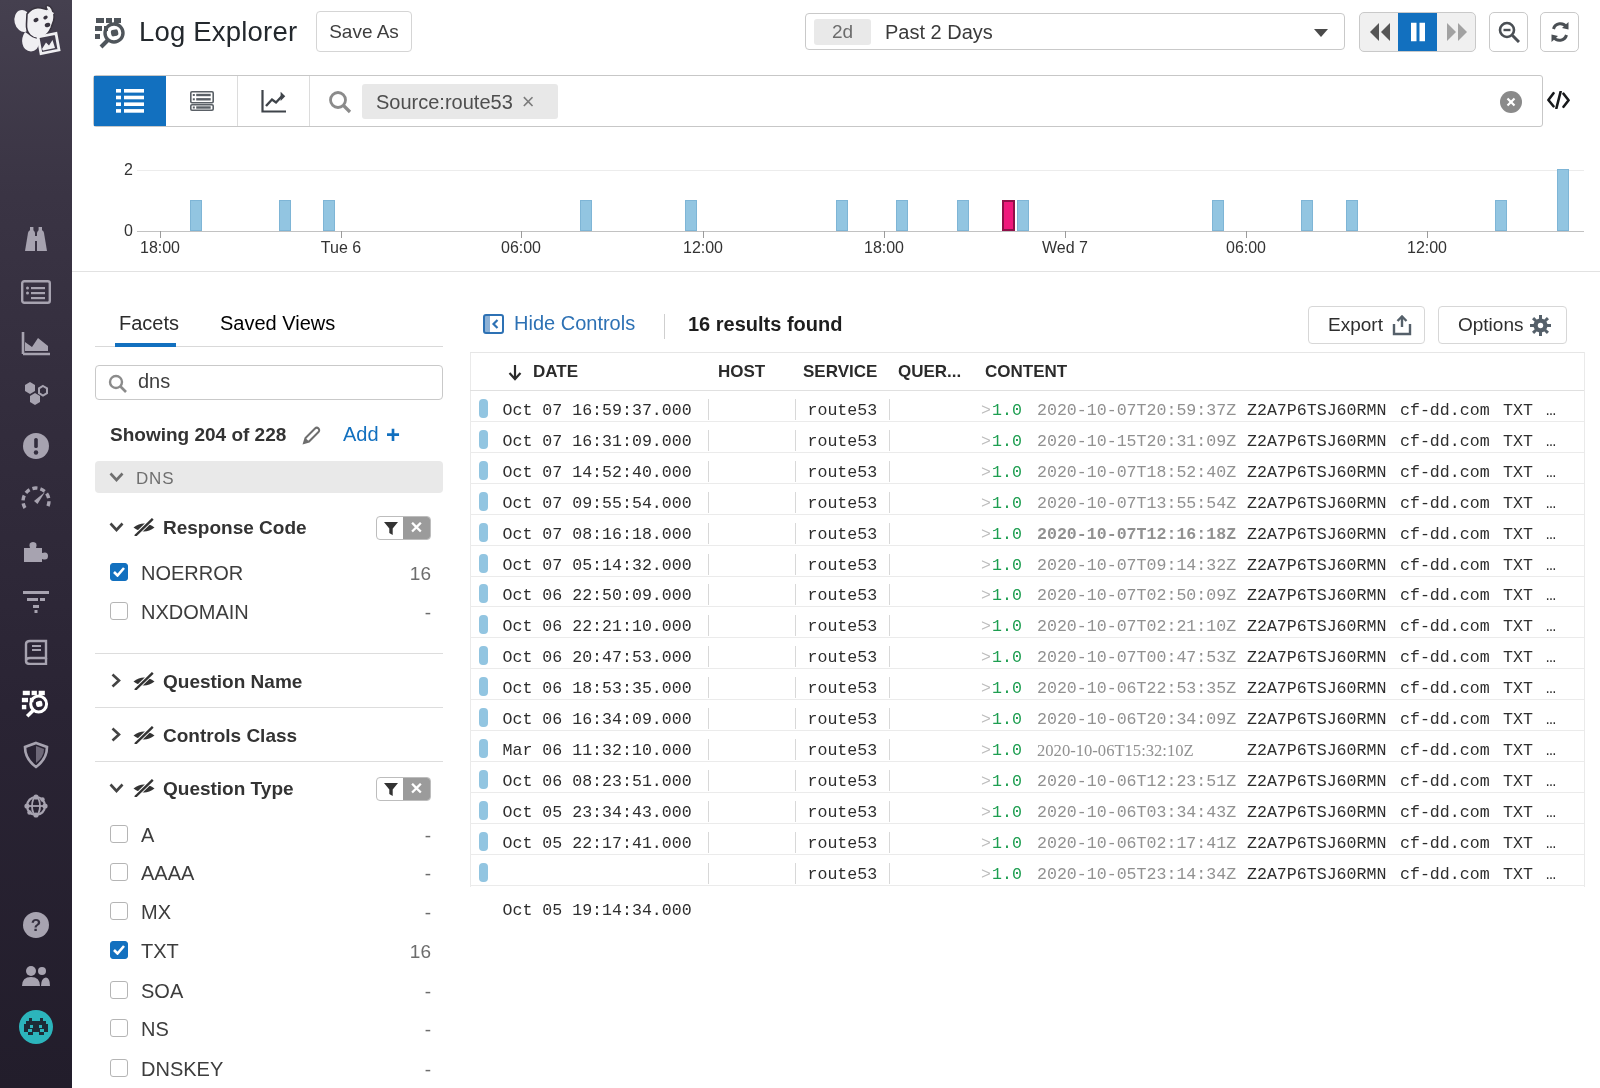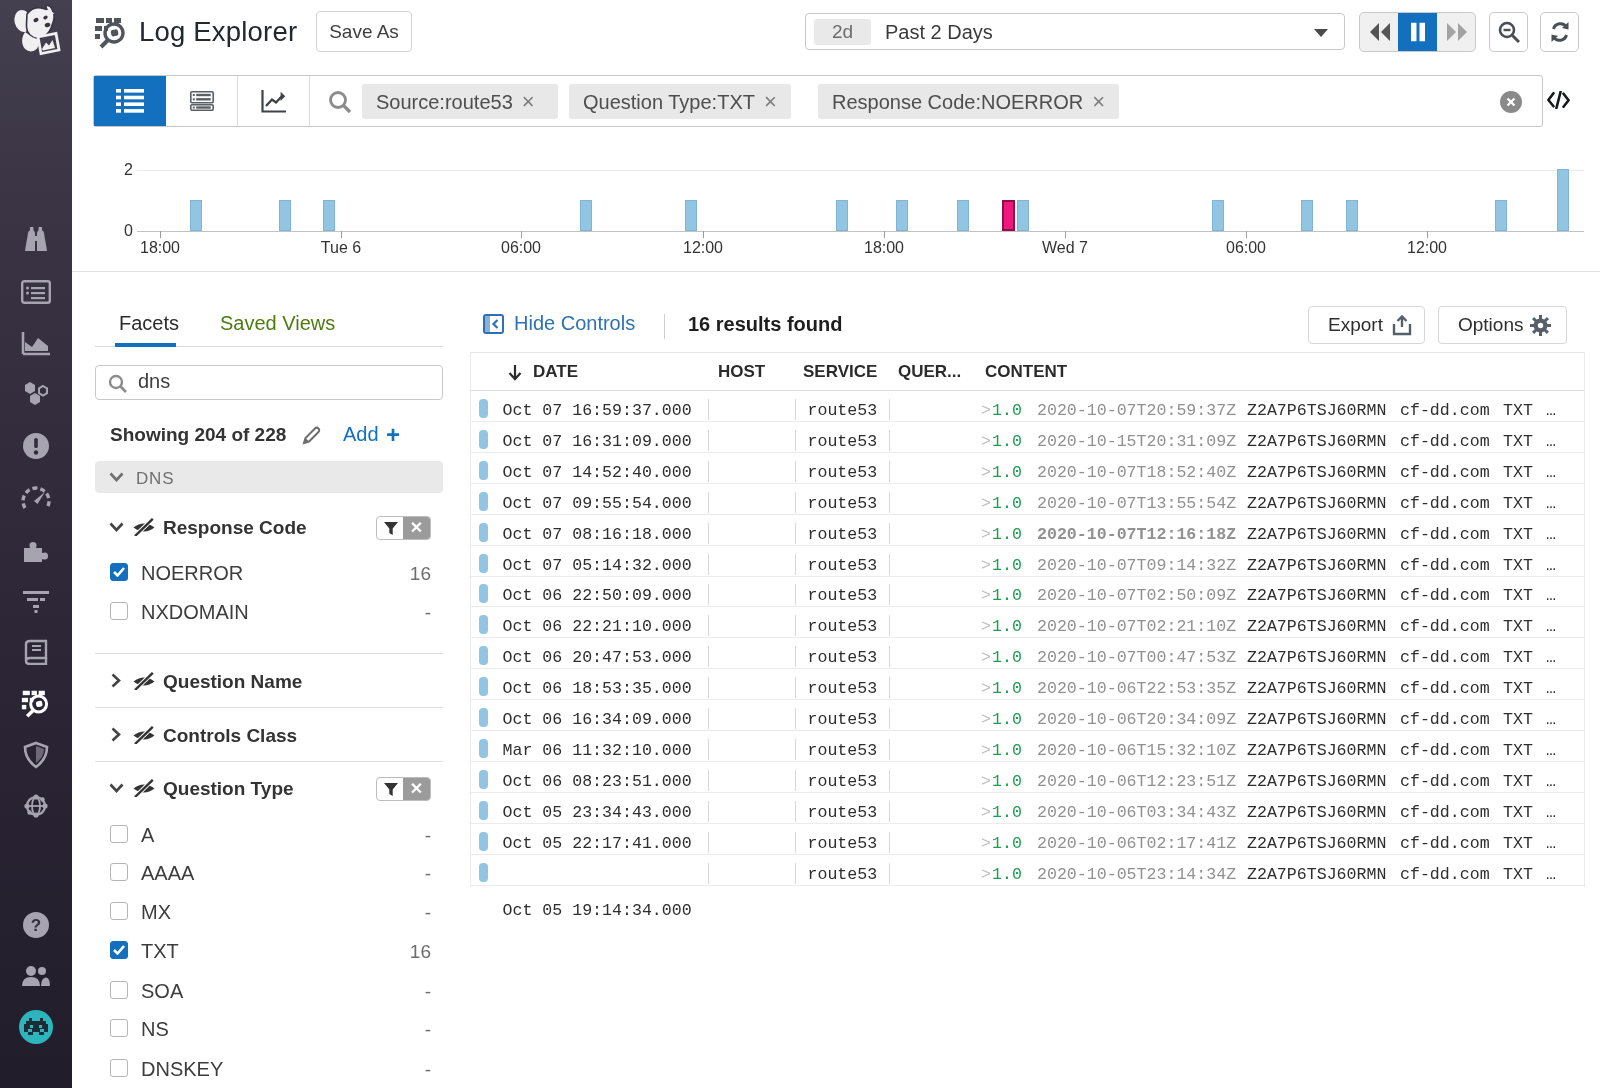--- a/index.html
+++ b/index.html
@@ -316,22 +316,20 @@
           <path d="M1.5 1 L1.5 22.5 L25 22.5" fill="none" stroke="#3f444a" stroke-width="2.2"></path>
           <path d="M5 17 L11 10.5 L15 13.5 L22 6" fill="none" stroke="#3f444a" stroke-width="2.4"></path>
           <polygon points="22.5,11 22.5,4.5 16,4.5" fill="#3f444a" transform="rotate(45 20 8)"></polygon>
         </svg>
       </div>
       <svg class="abs" style="left:234px; top:14px;" width="24" height="24" viewBox="0 0 24 24">
         <circle cx="10" cy="10" r="7.5" fill="none" stroke="#8b8b8b" stroke-width="2.8"></circle>
         <line x1="15.5" y1="15.5" x2="22" y2="22" stroke="#8b8b8b" stroke-width="3.2"></line>
       </svg>
       <div class="pill" style="left:268px; width:196px;">Source:route53<span class="x">×</span></div>
-      <div class="pill" style="left:475px;">Question Type:TXT<span class="x">×</span></div>
-      <div class="pill" style="left:724px;">Response Code:NOERROR<span class="x">×</span></div>
       <div id="clearx">
           <svg style="position:absolute;left:6px;top:6px;" width="10" height="10" viewBox="0 0 10 10">
         <line x1="1.5" y1="1.5" x2="8.5" y2="8.5" stroke="#fff" stroke-width="2.2"></line>
         <line x1="8.5" y1="1.5" x2="1.5" y2="8.5" stroke="#fff" stroke-width="2.2"></line>
       </svg>
         </div>
     </div>
     <svg class="abs" style="left:1547px; top:91px;" width="23" height="18" viewBox="0 0 23 18">
       <polyline points="6.5,2.2 1.4,9 6.5,15.3" fill="none" stroke="#17191b" stroke-width="2.6" stroke-linecap="round" stroke-linejoin="round"></polyline>
       <line x1="9.4" y1="17.2" x2="13.6" y2="0.8" stroke="#17191b" stroke-width="2.6" stroke-linecap="round"></line>
@@ -372,21 +370,21 @@
     <div class="bar" style="left:1140px; top:50px; height:31px;"></div>
     <div class="bar" style="left:1229px; top:50px; height:31px;"></div>
     <div class="bar" style="left:1274px; top:50px; height:31px;"></div>
     <div class="bar" style="left:1423px; top:50px; height:31px;"></div>
     <div class="bar" style="left:1485px; top:19px; height:62px;"></div>
   </div>
   <div id="hdivider"></div>
   <div id="vdivider"></div>
   <div id="facets">
     <div class="ftab" style="left:47px; color:#2c2c2c;">Facets</div>
-    <div class="ftab" style="left:148px; color:#4d7c0f;">Saved Views</div>
+    <div class="ftab" style="left:148px; color:#000000;">Saved Views</div>
     <div id="ftabline"></div>
     <div id="ftabactive"></div>
     <div id="fsearch">
       <svg class="abs" style="left:12px; top:8px;" width="19" height="19" viewBox="0 0 19 19">
         <circle cx="8" cy="8" r="6" fill="none" stroke="#8b8b8b" stroke-width="2.4"></circle>
         <line x1="12.5" y1="12.5" x2="18" y2="18" stroke="#8b8b8b" stroke-width="2.6"></line>
       </svg>
       <div class="abs" style="left:42px; top:4px; font-size:20px; color:#3f3f3f;">dns</div>
     </div>
     <div class="fhdr" style="left:38px; top:152px; font-size:19px;">Showing 204 of 228</div>
@@ -706,21 +704,21 @@
       </div>
       <div class="trow" style="top:378.9px;">
         <div class="rp"></div>
         <span style="left:32.5px;">Mar 06 11:32:10.000</span>
         <div class="cd" style="left:238px;"></div>
         <div class="cd" style="left:325px;"></div>
         <span style="left:337.5px;">route53</span>
         <div class="cd" style="left:419px;"></div>
         <span class="lgray" style="left:511px;">&gt;</span>
         <span class="green" style="left:522px;">1.0</span>
-        <span class="gray" style="left:567px;">2020-10-06T15:32:10Z</span>
+        <span class="gray" style="left:567px;font-family:Liberation Serif, serif;">2020-10-06T15:32:10Z</span>
         <span style="left:777px;">Z2A7P6TSJ60RMN</span>
         <span style="left:930px;">cf-dd.com</span>
         <span style="left:1033px;">TXT</span>
         <span style="left:1076px;">…</span>
       </div>
       <div class="trow" style="top:409.8px;">
         <div class="rp"></div>
         <span style="left:32.5px;">Oct 06 08:23:51.000</span>
         <div class="cd" style="left:238px;"></div>
         <div class="cd" style="left:325px;"></div>

